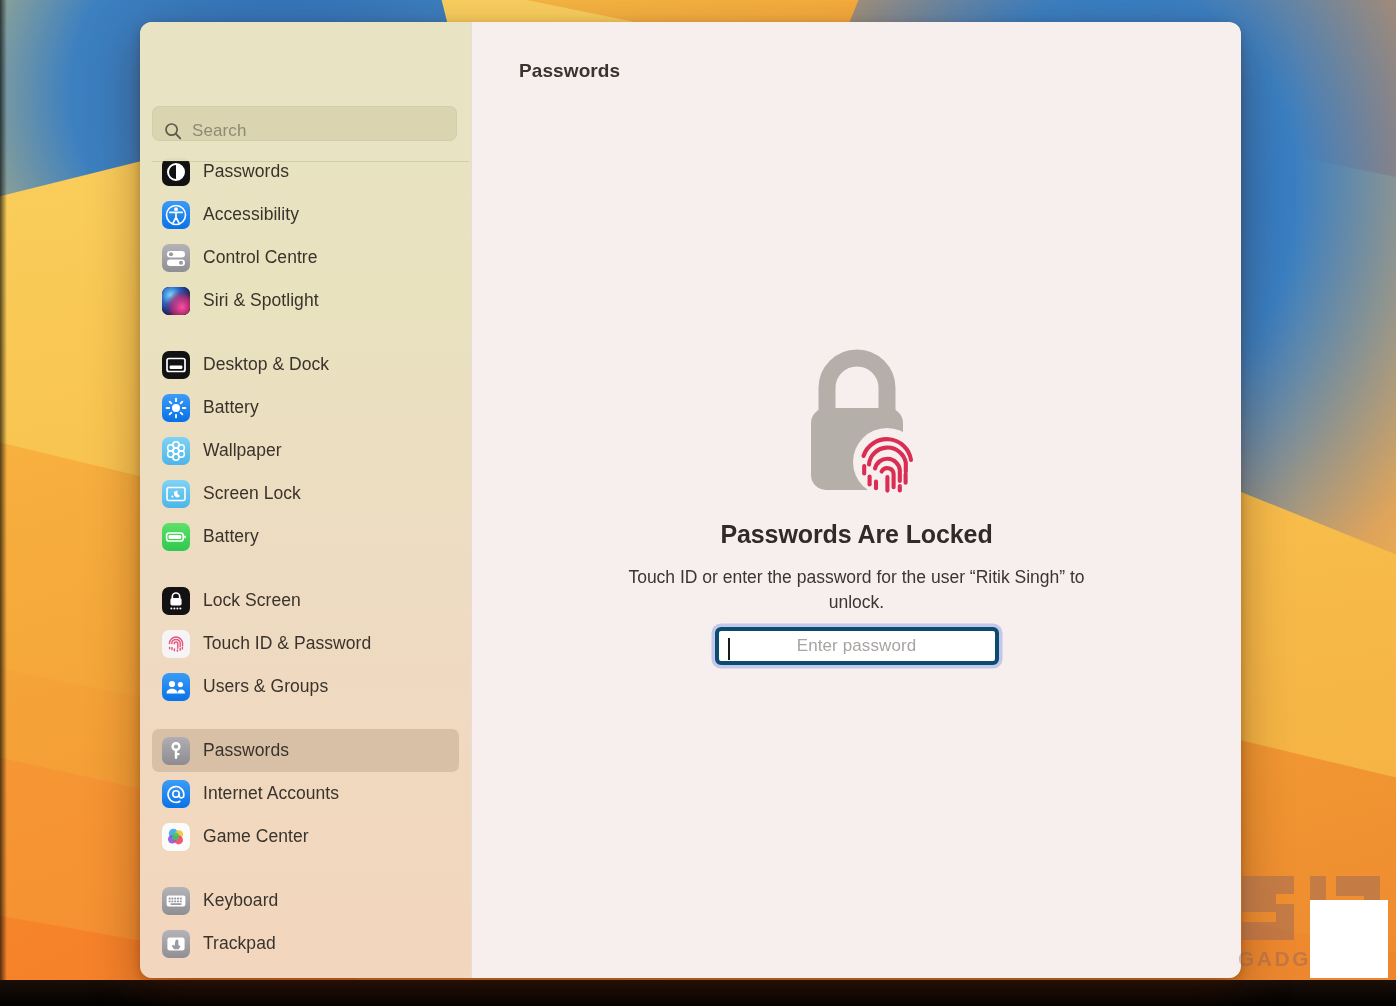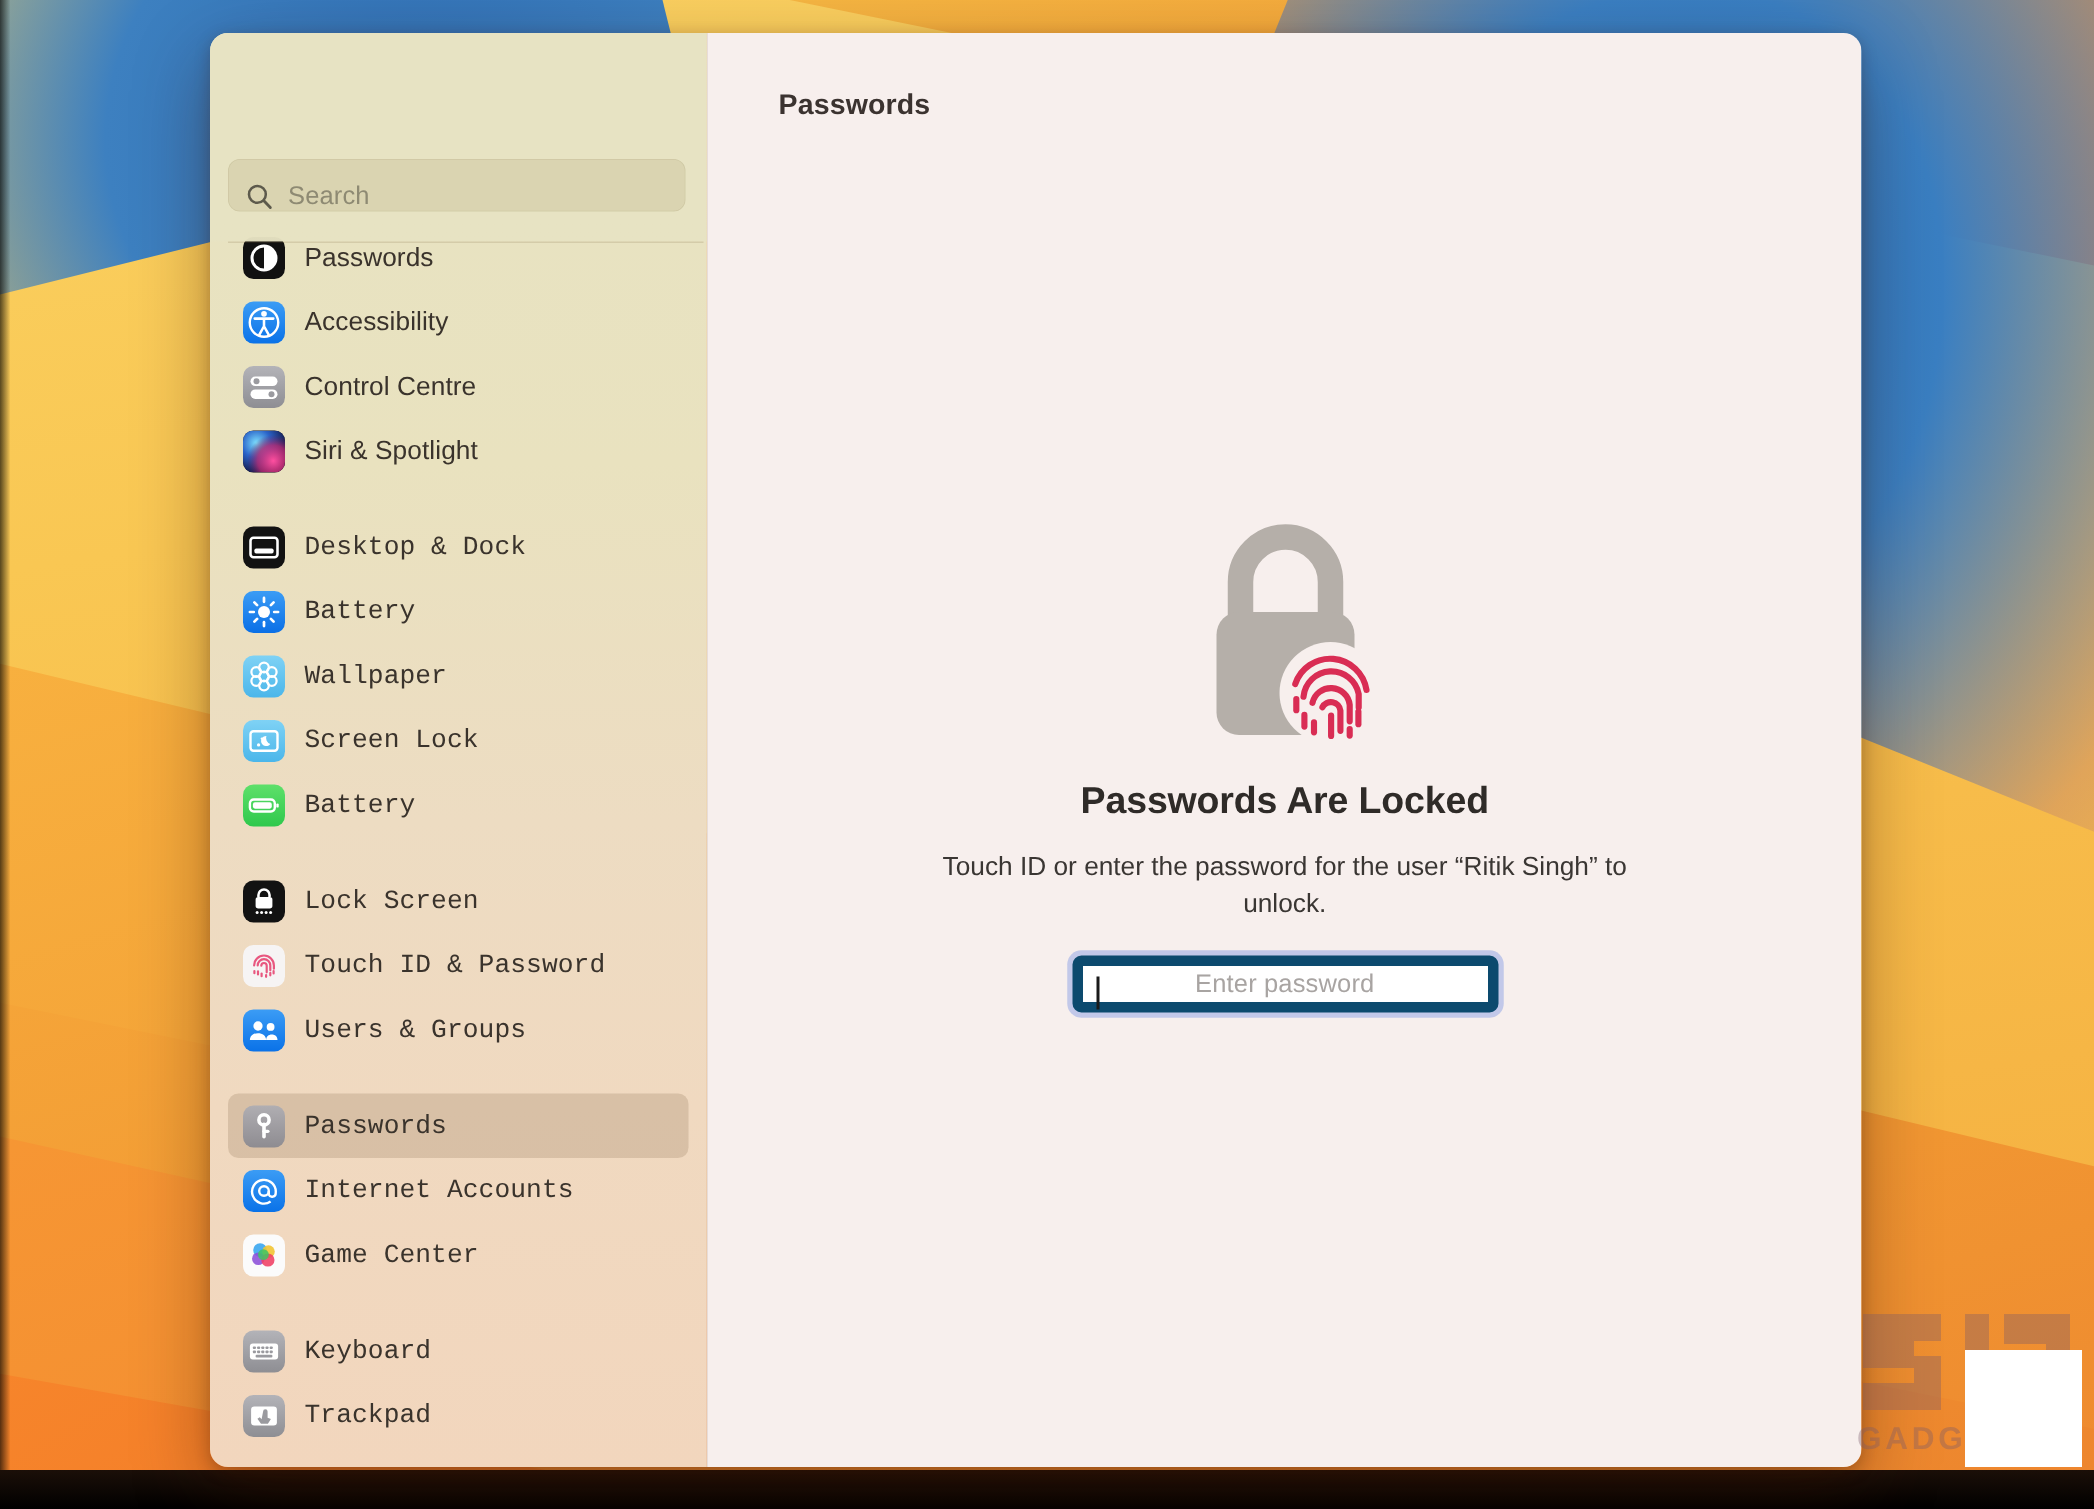--- a/index.html
+++ b/index.html
@@ -118,21 +118,21 @@
     z-index:3;
   }
 
   #nav {
     position:absolute; left:0; top:128px; width:331px; bottom:0;
     overflow:hidden;
     z-index:2;
     padding-top:0;
   }
   .group { padding:0 12px; }
-  .group + .group { margin-top:21px;font-family:Liberation Mono, monospace; }
+  .group + .group { margin-top:21px; }
   .nav-item {
     display:flex; align-items:center;
     height:43px;
     padding:0 10px;
     border-radius:7px;
     gap:13px;
     cursor:default;
   }
   .nav-item.selected {
     background:rgba(130,105,75,.22);
@@ -174,26 +174,26 @@
     font-size:25px; font-weight:bold; color:#2f2b28;
     letter-spacing:-.1px;
   }
   #locked-sub {
     margin-top:16px;
     font-size:17.5px; color:#3a3633;
     text-align:center; line-height:1.43;
     max-width:470px;
   }
   #pw-outer {
-    margin-top:22px;
+    margin-top:12px;
     width:284px; height:38px;
     border-radius:6px;
     box-shadow:0 0 0 3.5px rgba(90,125,225,.34);
     background:#fff;
-    border:7px solid #0c4a6e;
+    border:4px solid #0c4a6e;
     display:flex; align-items:center;
     position:relative;
   }
   #pw-caret {
     position:absolute; left:9px; top:7px;
     width:2px; height:22px; background:#1a1a1a;
   }
   #pw-placeholder {
     width:100%; text-align:center;
     font-size:17px; color:#a8a4a2;

